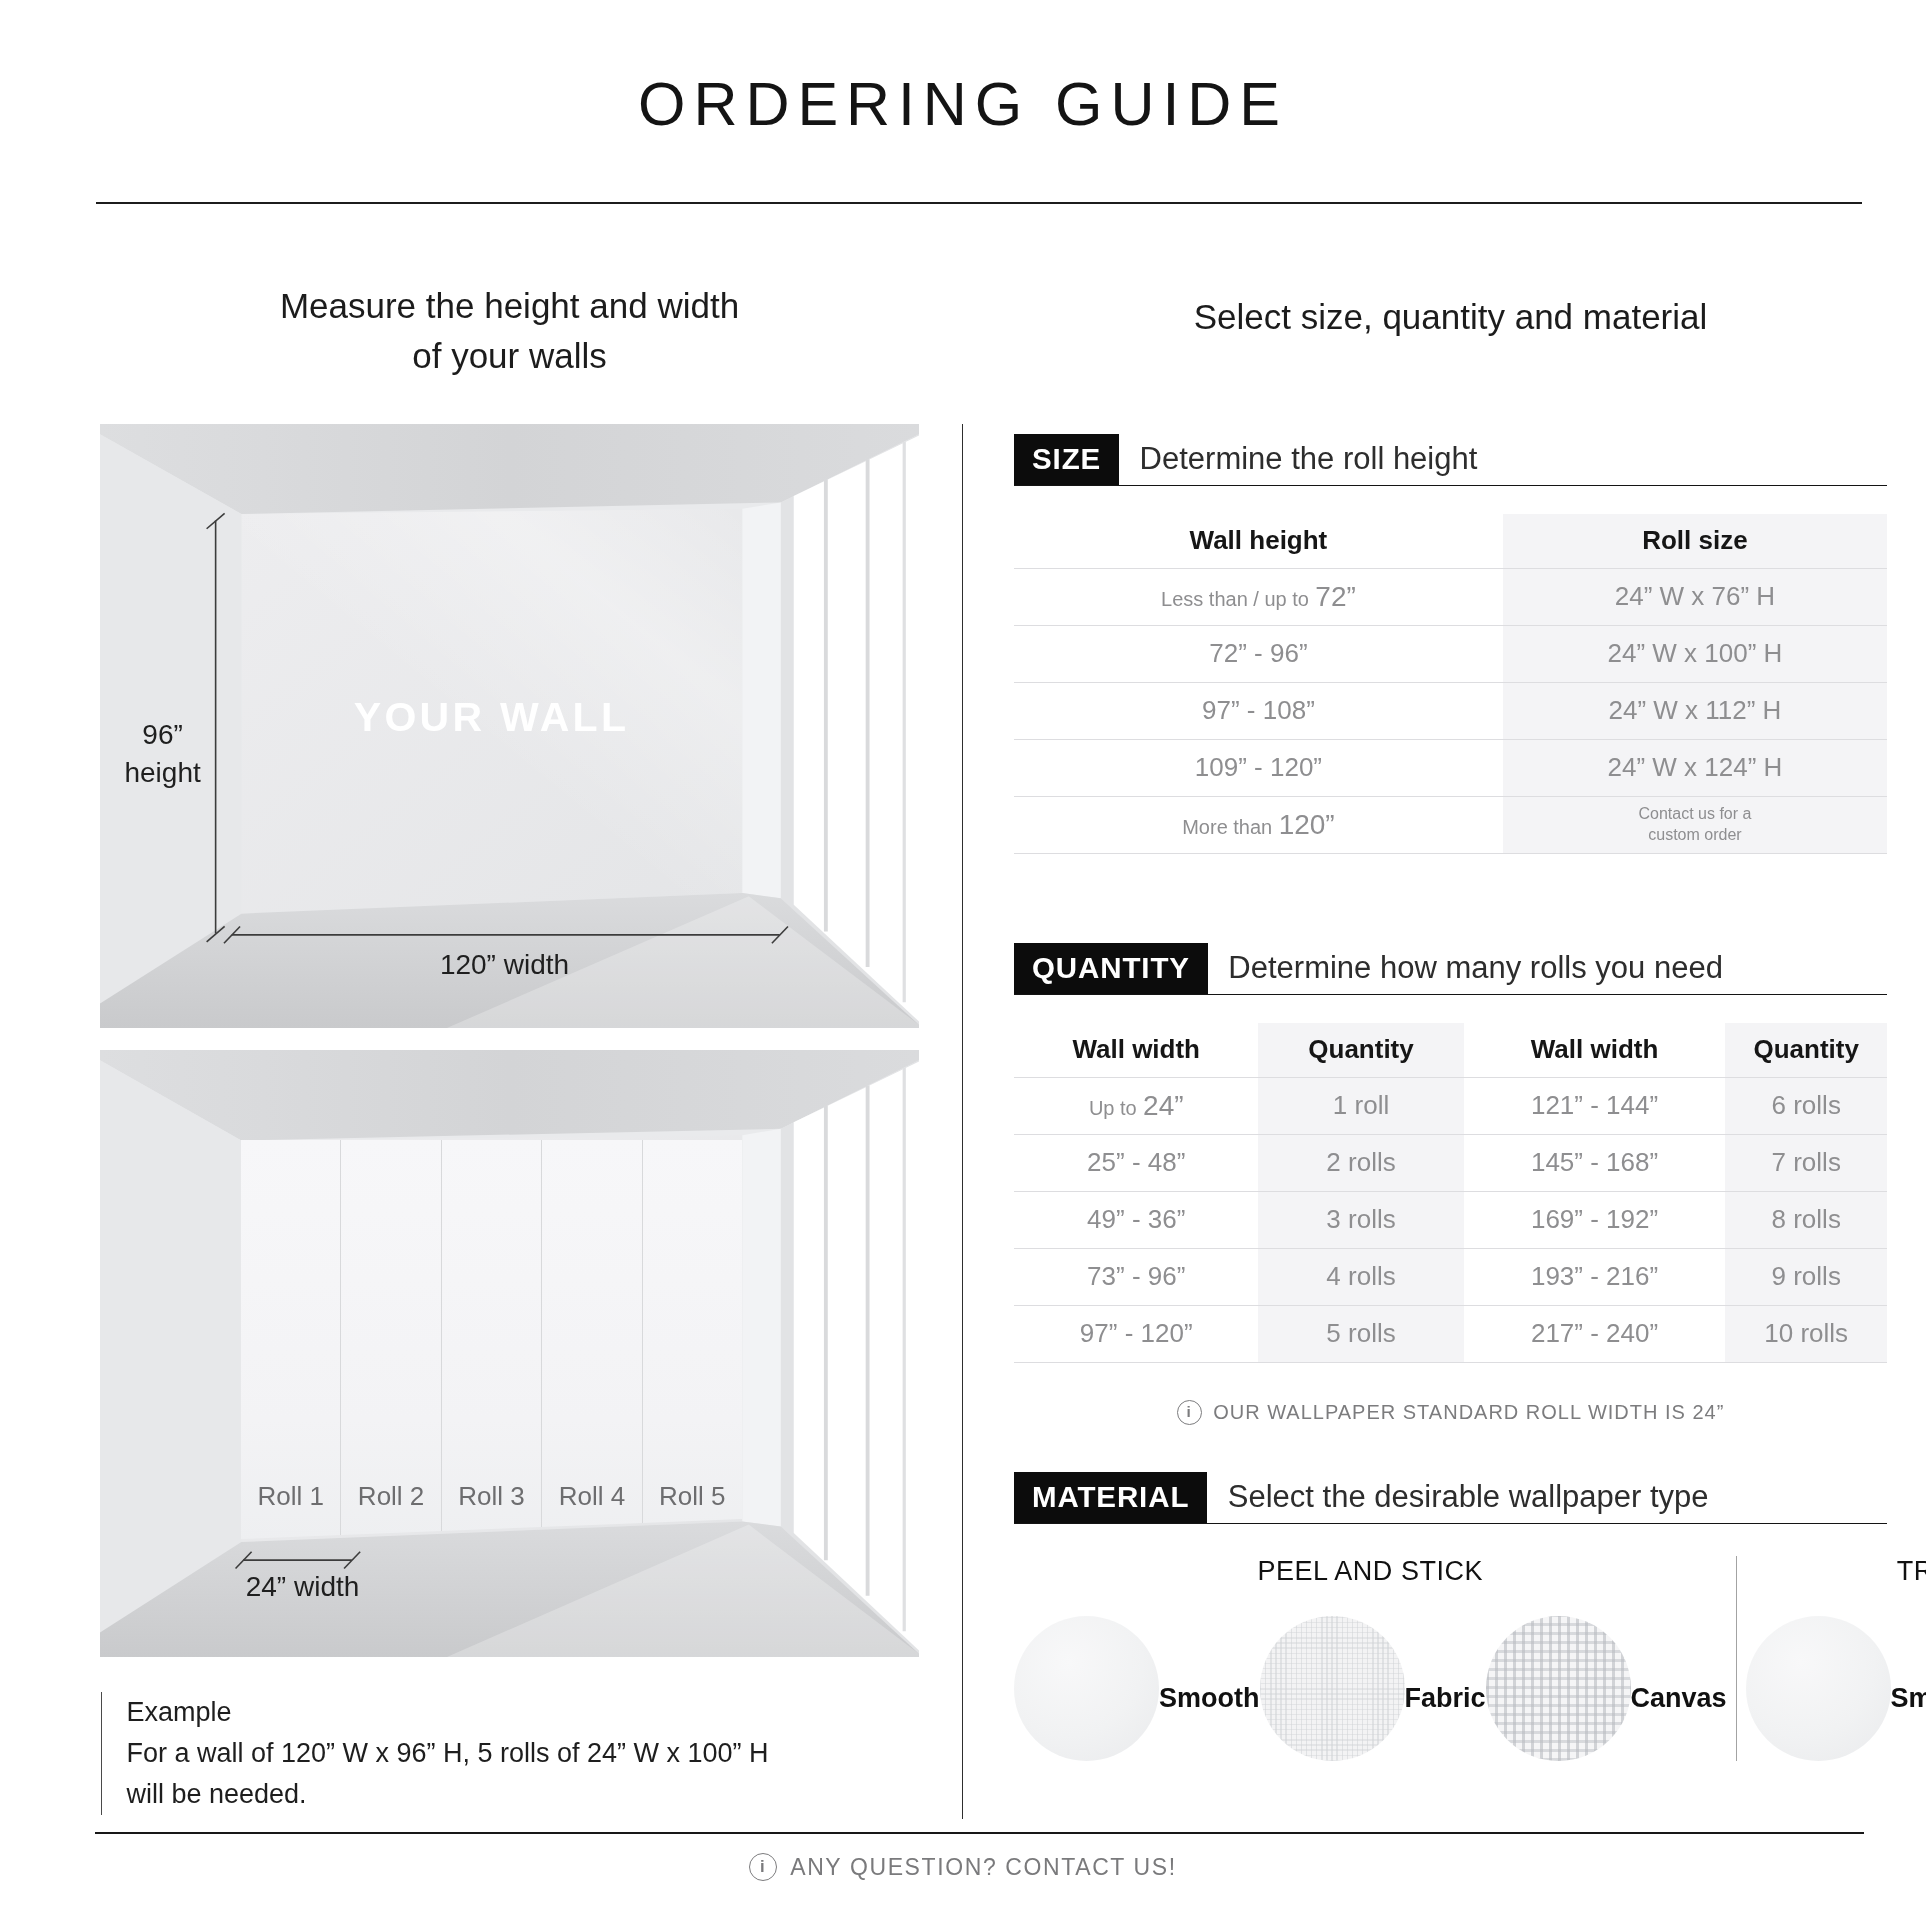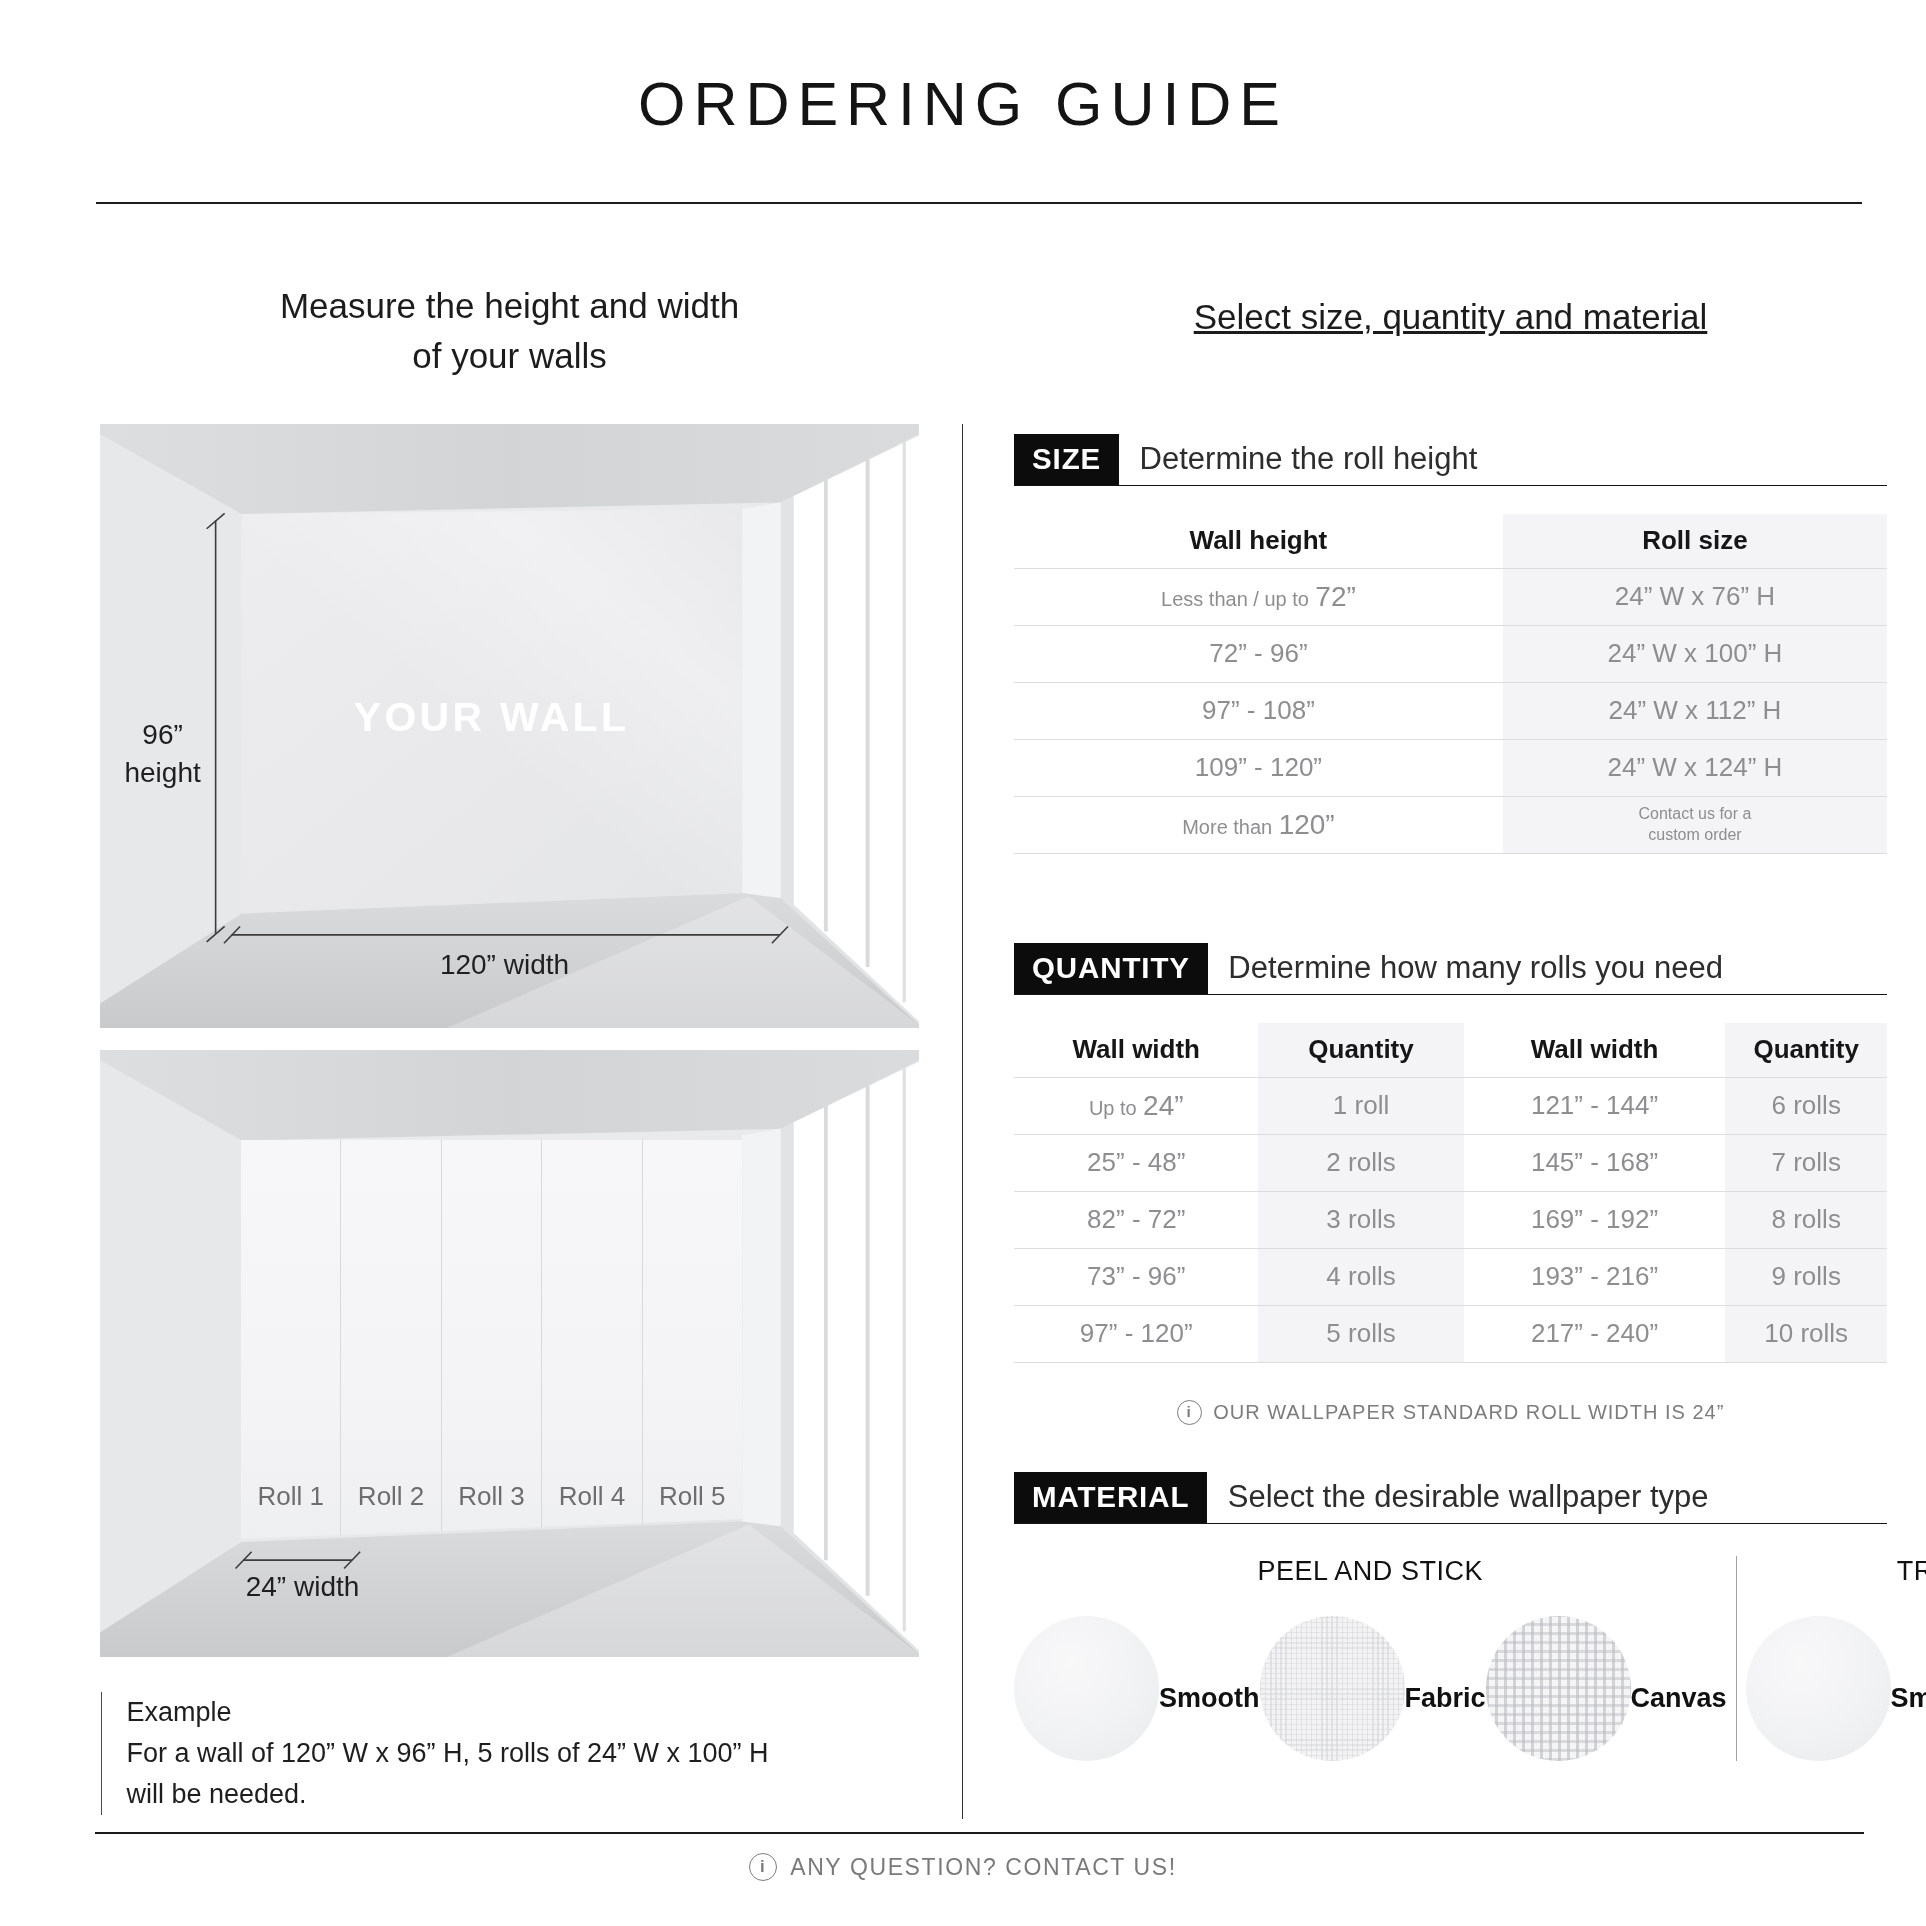--- a/index.html
+++ b/index.html
@@ -9,21 +9,21 @@
   
   .main-title{position:absolute;top:69px;left:0;width:100%;text-align:center;
               font-size:61px;font-weight:500;letter-spacing:.13em;color:#141414;}
   .title-rule{position:absolute;top:202px;left:96px;width:1766px;height:1.9px;background:#1c1c1c;}
   .col-divider{position:absolute;left:962px;top:424px;width:1.3px;height:1395px;background:#2e2e2e;}
 
   
   .left-heading{position:absolute;left:100px;top:281px;width:819px;text-align:center;
                 font-size:35px;line-height:1.42;font-weight:500;color:#1c1c1c;}
   .right-heading{position:absolute;left:1014px;top:297px;width:873px;text-align:center;
-                 font-size:35px;font-weight:500;color:#1c1c1c;text-decoration:underline;}
+                 font-size:35px;font-weight:500;color:#1c1c1c;}
 
   
   .room{position:absolute;left:100px;width:819px;overflow:hidden;background:#e9eaec;}
   .room1{top:424px;height:604px;}
   .room2{top:1050px;height:607px;}
   .room svg{position:absolute;inset:0;width:100%;height:100%;}
   .room-label{position:absolute;pointer-events:none;}
   .height-label{left:9.6px;top:292px;width:106px;text-align:center;font-size:28px;line-height:1.35;color:#1f1f1f;}
   .your-wall{left:141px;top:270px;width:501px;text-align:center;font-size:41px;font-weight:700;
              letter-spacing:.08em;color:#ffffff;}
@@ -282,21 +282,21 @@
       </div>
       <div class="t-cell t-line t-shade">1 roll</div>
       <div class="t-cell t-line">121” - 144”</div>
       <div class="t-cell t-line t-shade">6 rolls</div>
 
       <div class="t-cell t-line">25” - 48”</div>
       <div class="t-cell t-line t-shade">2 rolls</div>
       <div class="t-cell t-line">145” - 168”</div>
       <div class="t-cell t-line t-shade">7 rolls</div>
 
-      <div class="t-cell t-line">82” - 72”</div>
+      <div class="t-cell t-line">49” - 36”</div>
       <div class="t-cell t-line t-shade">3 rolls</div>
       <div class="t-cell t-line">169” - 192”</div>
       <div class="t-cell t-line t-shade">8 rolls</div>
 
       <div class="t-cell t-line">73” - 96”</div>
       <div class="t-cell t-line t-shade">4 rolls</div>
       <div class="t-cell t-line">193” - 216”</div>
       <div class="t-cell t-line t-shade">9 rolls</div>
 
       <div class="t-cell t-line t-last">97” - 120”</div>

